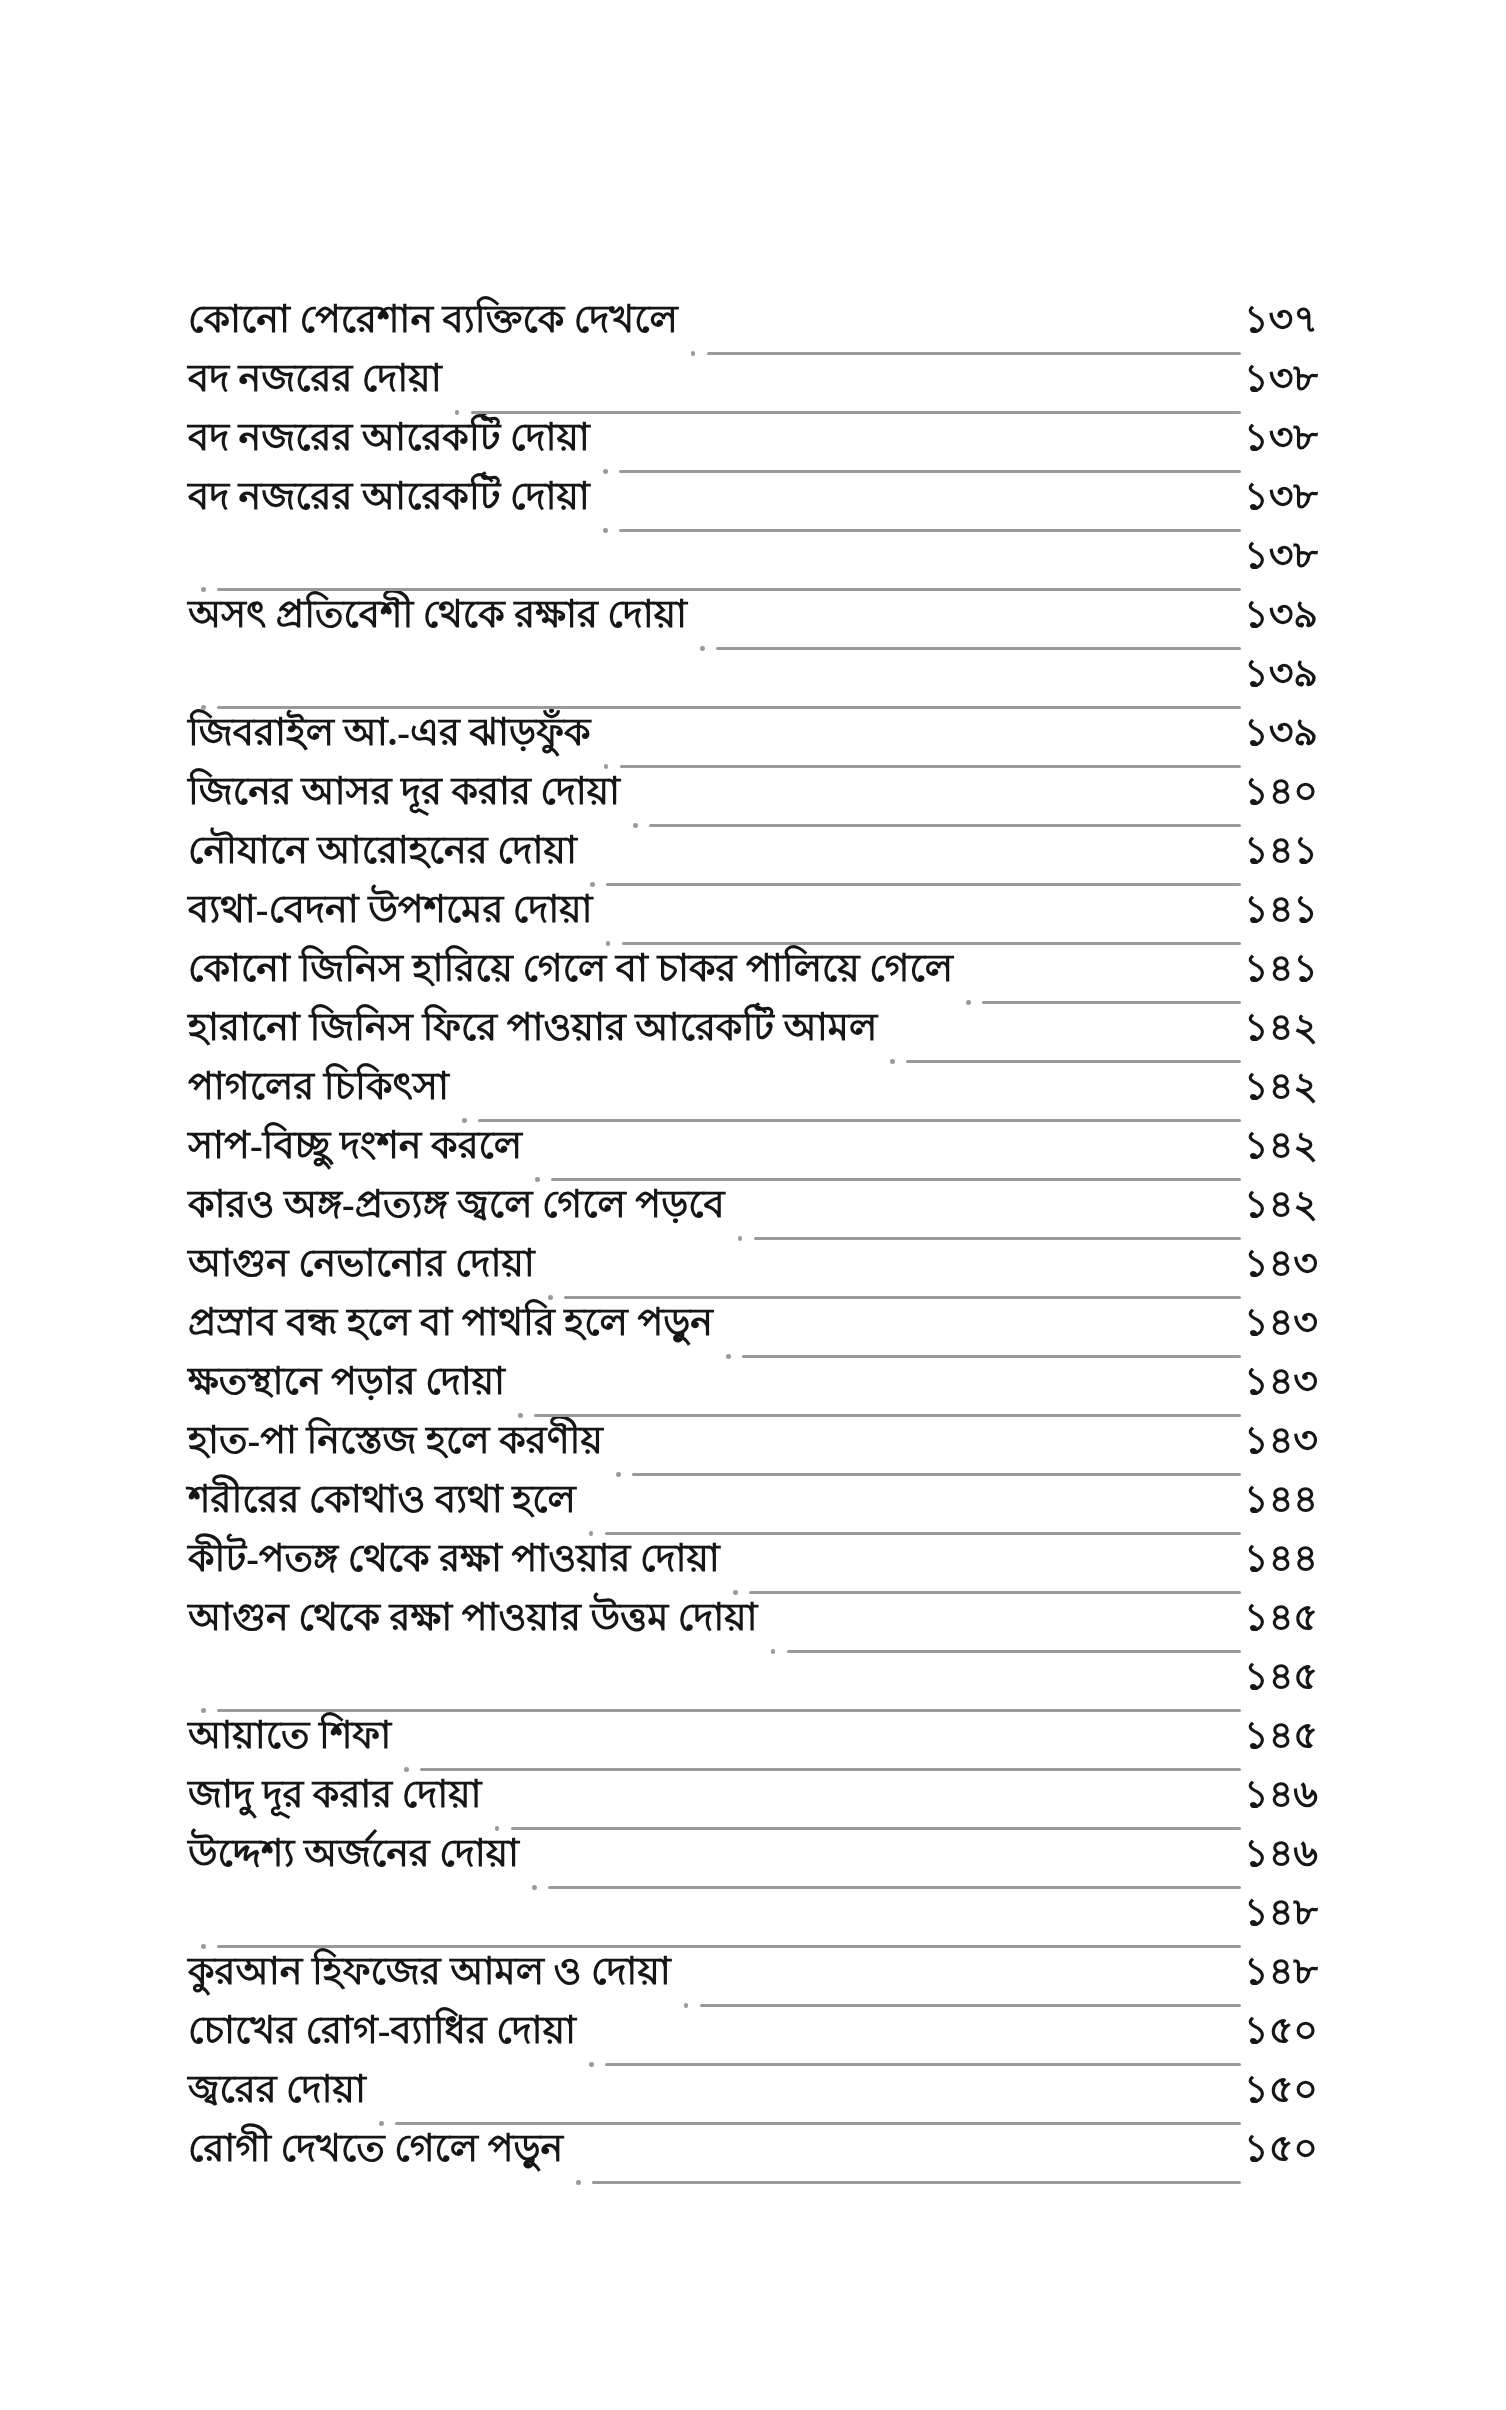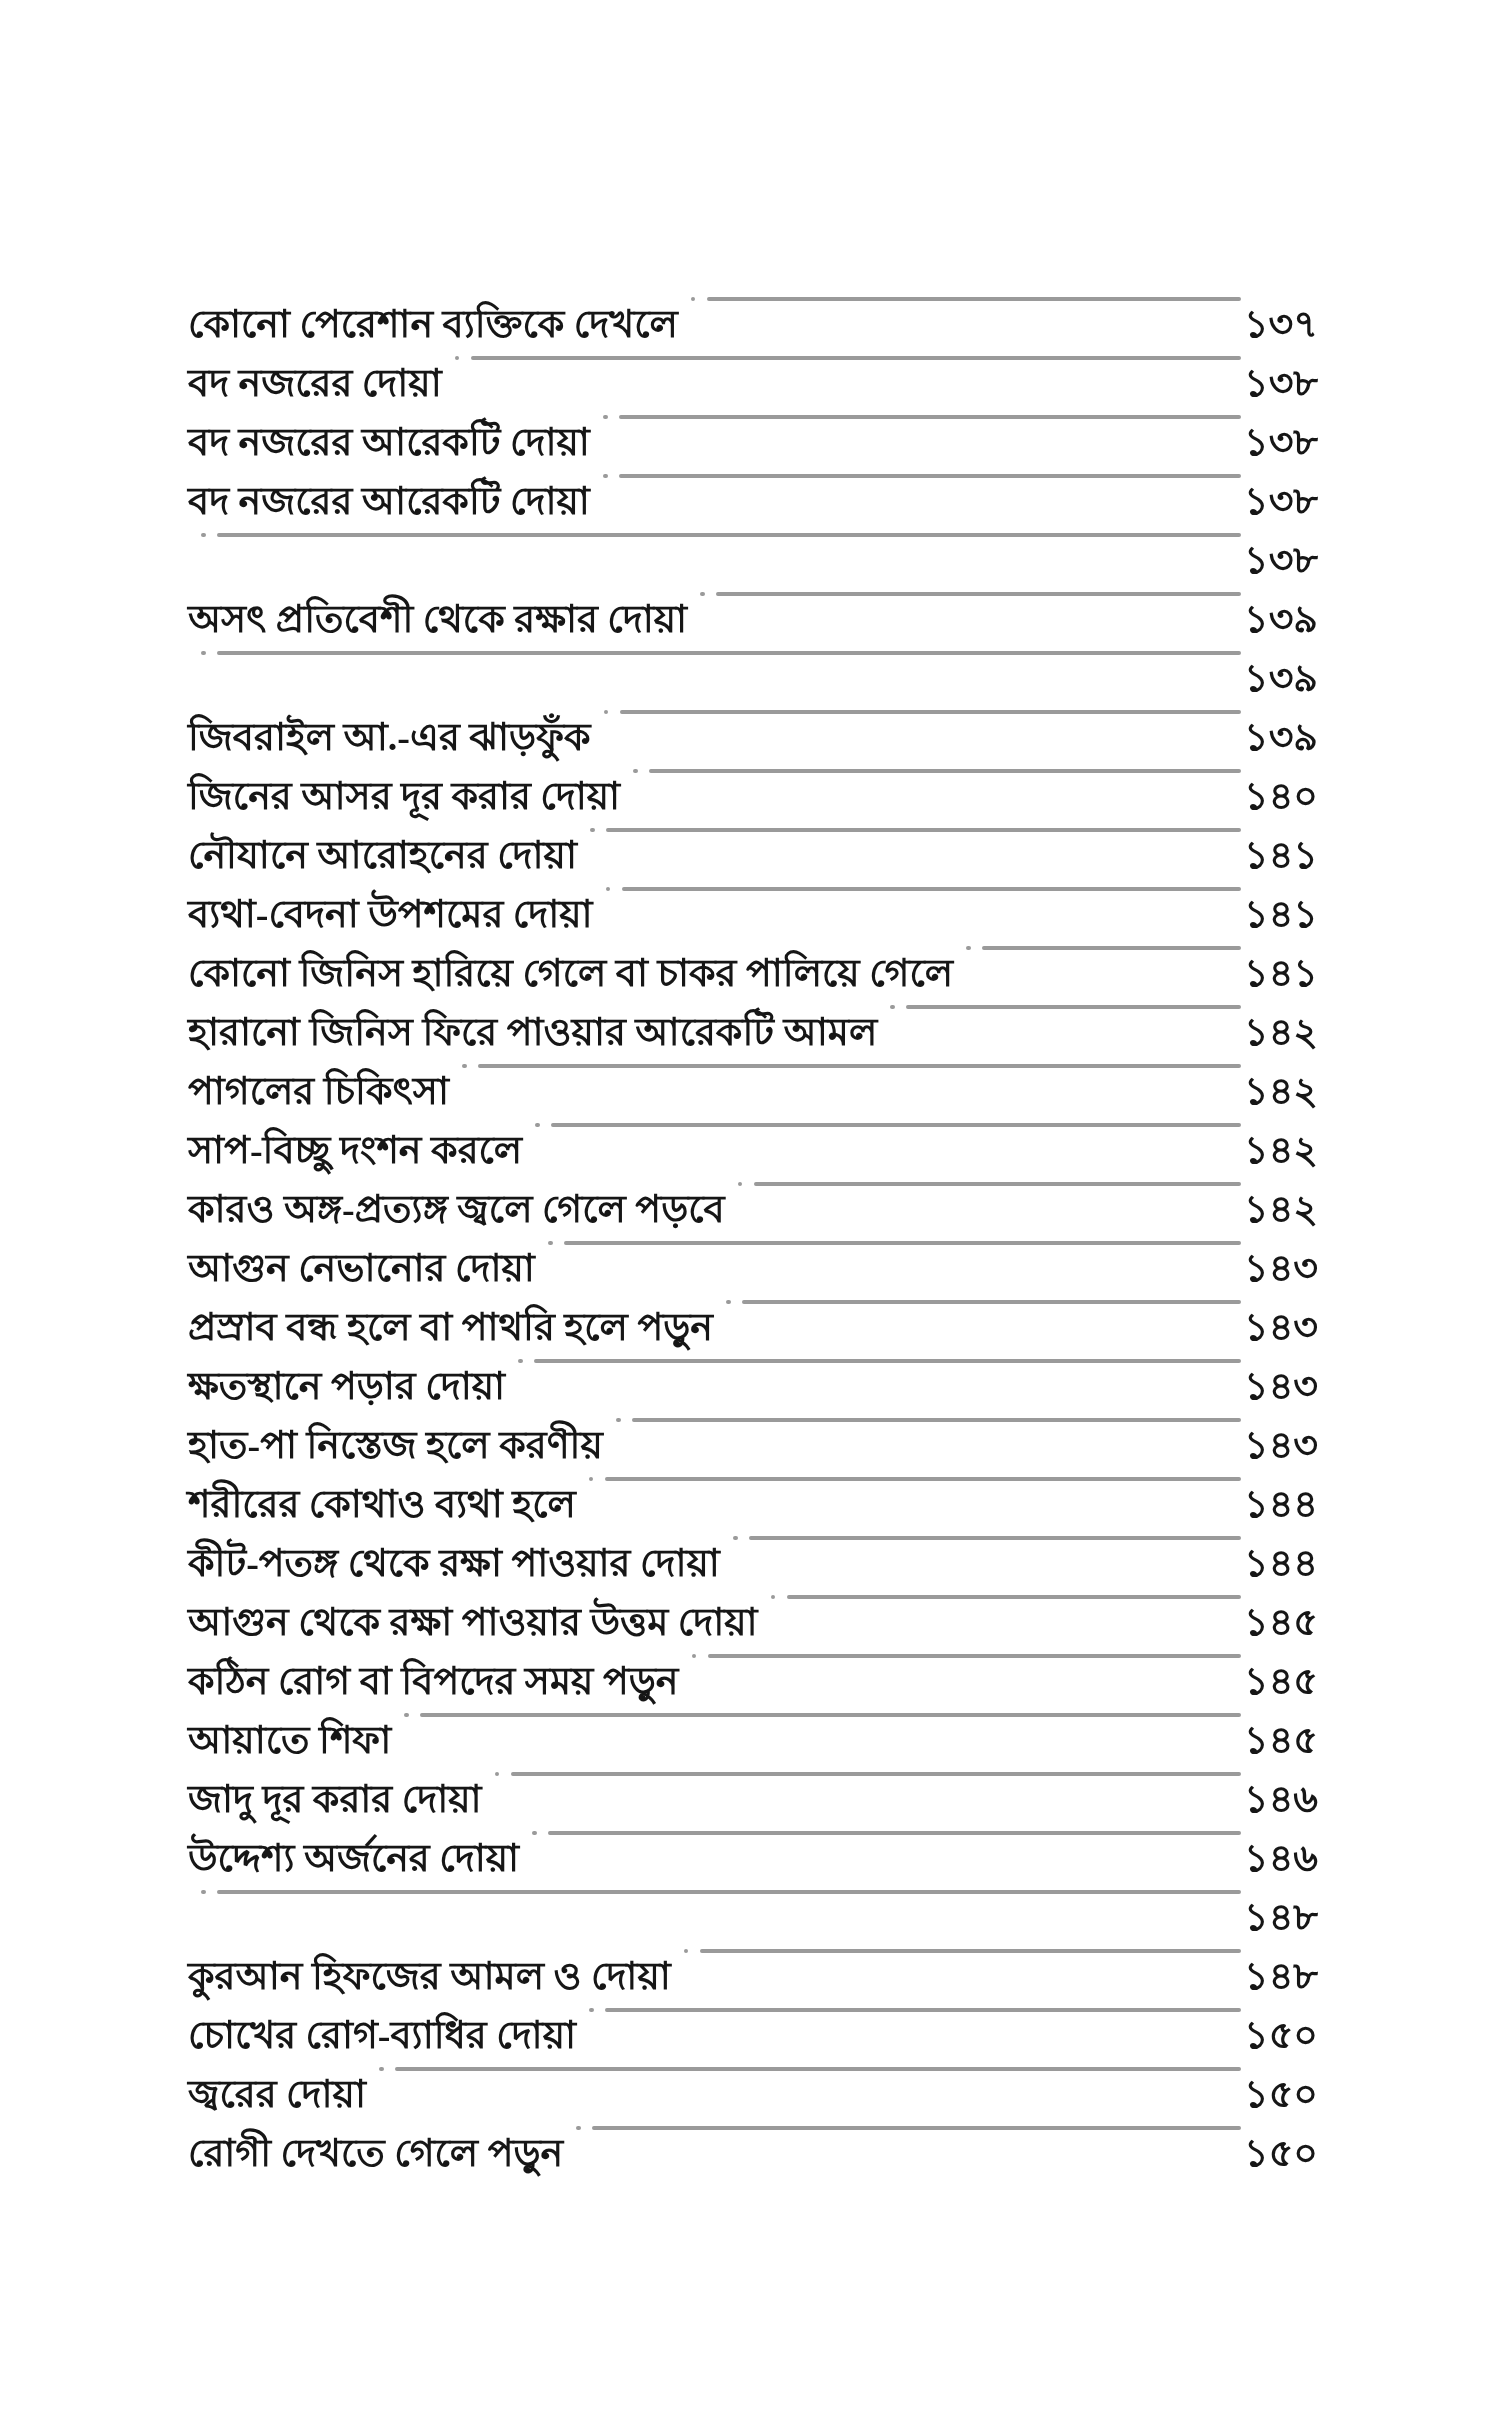--- a/index.html
+++ b/index.html
@@ -22,21 +22,21 @@
     background: var(--paper);
   }
   .toc {
     position: absolute;
     left: 188px;
     top: 294px;
     width: 1130px;
   }
   .toc-row {
     display: flex;
-    align-items: flex-start;
+    align-items: flex-end;
     height: 59px;
     white-space: nowrap;
   }
   .toc-title {
     font-size: 38px;
     font-weight: bold;
     color: var(--ink);
     flex: 0 0 auto;
   }
   .toc-leader {
@@ -207,21 +207,20 @@
     <span class="toc-page">১৪৪</span>
   </div>
 
   <div class="toc-row">
     <span class="toc-title">আগুন থেকে রক্ষা পাওয়ার উত্তম দোয়া</span>
     <span class="toc-leader"></span>
     <span class="toc-page">১৪৫</span>
   </div>
 
   <div class="toc-row">
-    <span class="toc-title">কঠিন রোগ বা বিপদের সময় পড়ুন</span>
     <span class="toc-leader"></span>
     <span class="toc-page">১৪৫</span>
   </div>
 
   <div class="toc-row">
     <span class="toc-title">আয়াতে শিফা</span>
     <span class="toc-leader"></span>
     <span class="toc-page">১৪৫</span>
   </div>
 

